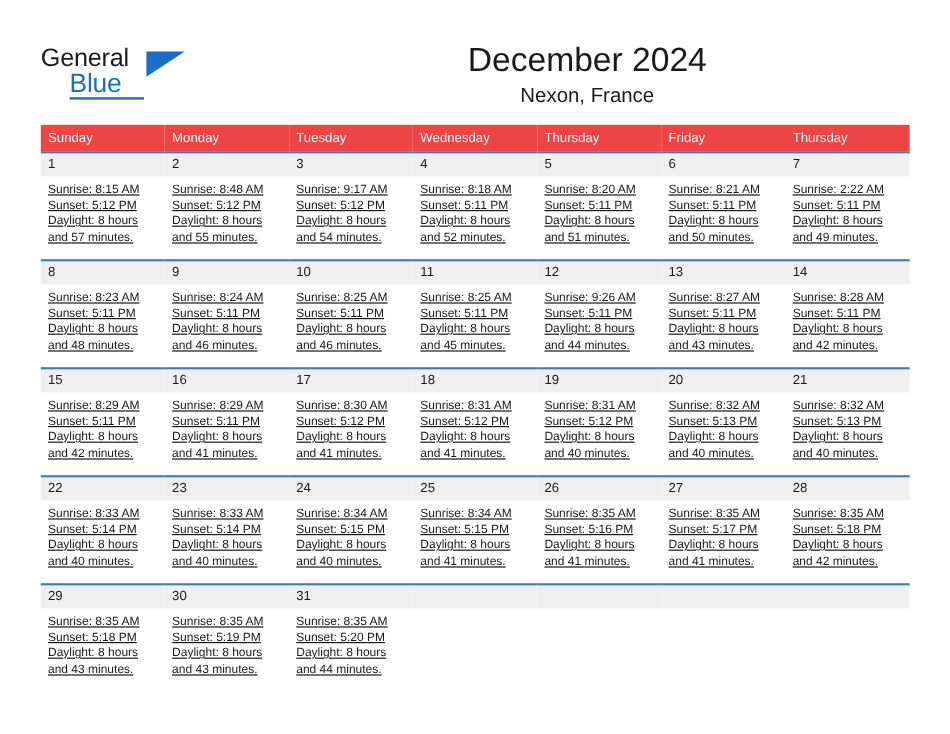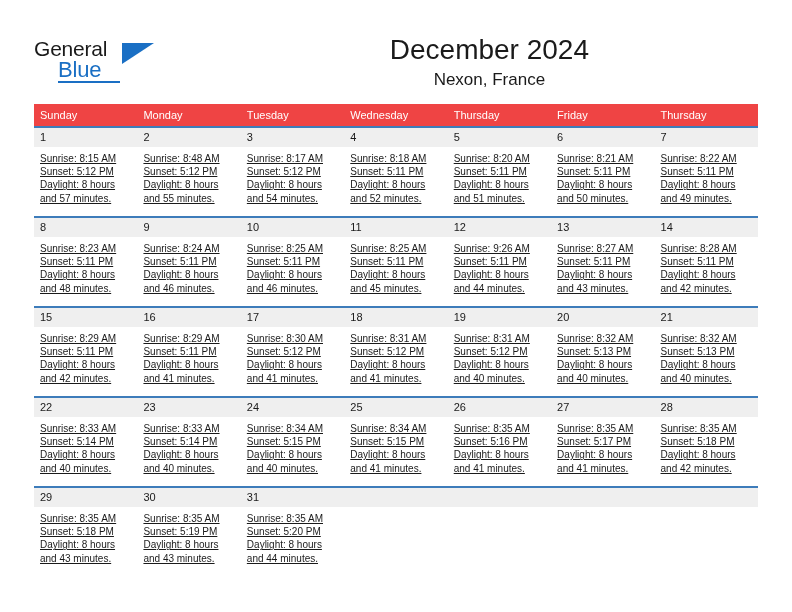--- a/index.html
+++ b/index.html
@@ -196,21 +196,21 @@
                 <div>Sunset: 5:12 PM</div>
                 <div>Daylight: 8 hours</div>
                 <div>and 55 minutes.</div>
               </div>
             </div>
           </td>
           <td>
             <div class="daycell">
               <div class="daynum">3</div>
               <div class="info">
-                <div>Sunrise: 8:17 AM</div>
+                <div>Sunrise: 9:17 AM</div>
                 <div>Sunset: 5:12 PM</div>
                 <div>Daylight: 8 hours</div>
                 <div>and 54 minutes.</div>
               </div>
             </div>
           </td>
           <td>
             <div class="daycell">
               <div class="daynum">4</div>
               <div class="info">
@@ -240,21 +240,21 @@
                 <div>Sunset: 5:11 PM</div>
                 <div>Daylight: 8 hours</div>
                 <div>and 50 minutes.</div>
               </div>
             </div>
           </td>
           <td>
             <div class="daycell">
               <div class="daynum">7</div>
               <div class="info">
-                <div>Sunrise: 8:22 AM</div>
+                <div>Sunrise: 2:22 AM</div>
                 <div>Sunset: 5:11 PM</div>
                 <div>Daylight: 8 hours</div>
                 <div>and 49 minutes.</div>
               </div>
             </div>
           </td>
         </tr>
         <tr>
           <td>
             <div class="daycell">

